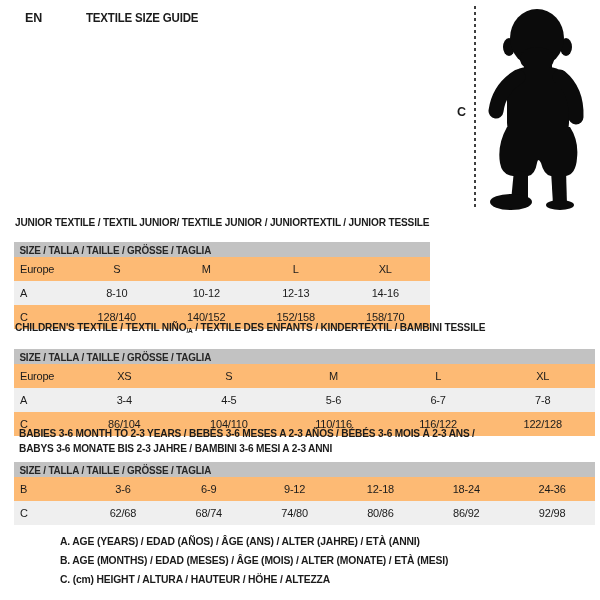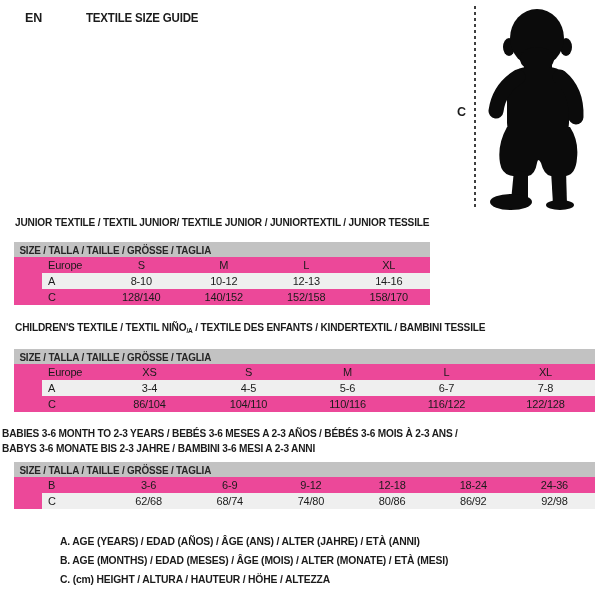--- a/index.html
+++ b/index.html
@@ -21,25 +21,25 @@
     background:repeating-linear-gradient(to bottom, #3f3f3f 0 3px, transparent 3px 6px); }
   .c-label { left:453px; top:105px; width:17px; text-align:center; font-weight:bold; font-size:12.5px; }
   .baby-svg { left:480px; top:5px; }
 
   
   .sec-title { font-weight:bold; font-size:11.5px; white-space:nowrap;
     transform:scaleX(0.88); transform-origin:left center; line-height:15px; }
   .sub-part { font-size:7.5px; vertical-align:-2px; }
 
   
-  .stable { background:#ec4899; }
+  .stable { background:#fdba74; }
   .sizebar { height:15px; background:#c2c2c2; display:flex; align-items:center;
     font-size:11px; font-weight:bold; color:#262626; }
   .sizebar .sizebar-text { padding-left:6px; transform:scaleX(0.9); transform-origin:left center; white-space:nowrap; }
-  .trow { height:16px; display:grid; align-items:center; font-size:11px;margin-left:28px; }
+  .trow { height:24px; display:grid; align-items:center; font-size:11px; }
   .t1 .trow { grid-template-columns:58px repeat(4,1fr); }
   .t2 .trow { grid-template-columns:58px repeat(5,1fr); }
   .t3 .trow { grid-template-columns:66px repeat(6,1fr); }
   .trow div { text-align:center; }
   .trow .lbl { text-align:left; padding-left:6px; }
   .shaded { background:#efefef; }
 
   
   .footnotes { left:20px; top:531px;margin-left:40px; }
   .fn { height:19px; display:flex; align-items:center; font-weight:bold; font-size:11.5px;
@@ -131,21 +131,21 @@
     <div class="trow">
       <div class="lbl">C</div>
       <div>86/104</div>
       <div>104/110</div>
       <div>110/116</div>
       <div>116/122</div>
       <div>122/128</div>
     </div>
   </div>
 
-  <div class="abs" style="left:2px; top:426px;">
+  <div class="abs" style="left:19px; top:426px;">
     <div class="sec-title">BABIES 3-6 MONTH TO 2-3 YEARS / BEBÉS 3-6 MESES A 2-3 AÑOS / BÉBÉS 3-6 MOIS À 2-3 ANS /</div>
     <div class="sec-title">BABYS 3-6 MONATE BIS 2-3 JAHRE / BAMBINI 3-6 MESI A 2-3 ANNI</div>
   </div>
   <div class="abs stable t3" style="left:14px; top:462px; width:581px;">
     <div class="sizebar">
       <span class="sizebar-text">SIZE / TALLA / TAILLE / GRÖSSE / TAGLIA</span>
     </div>
     <div class="trow">
       <div class="lbl">B</div>
       <div>3-6</div>

